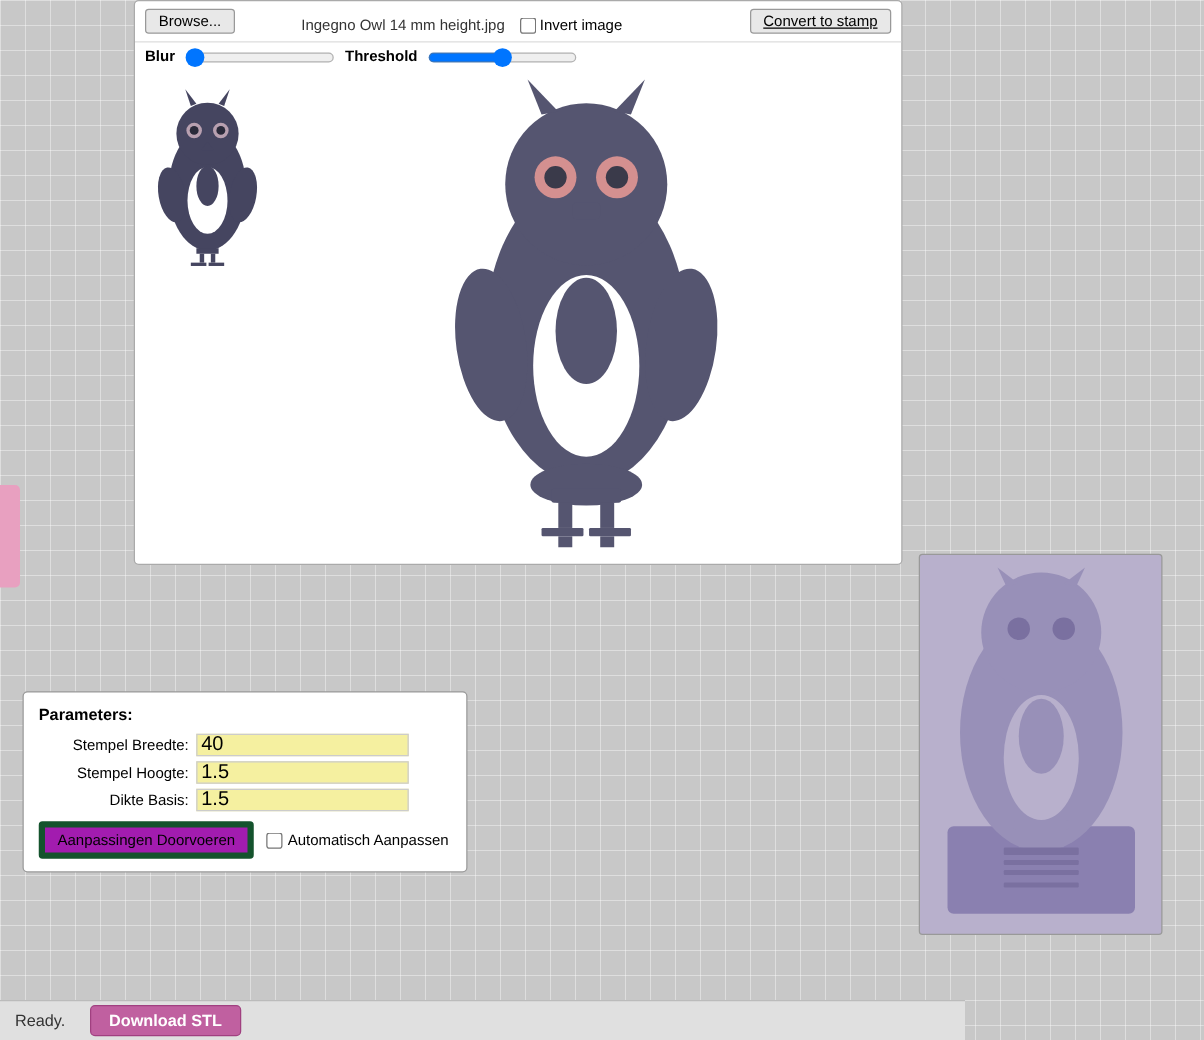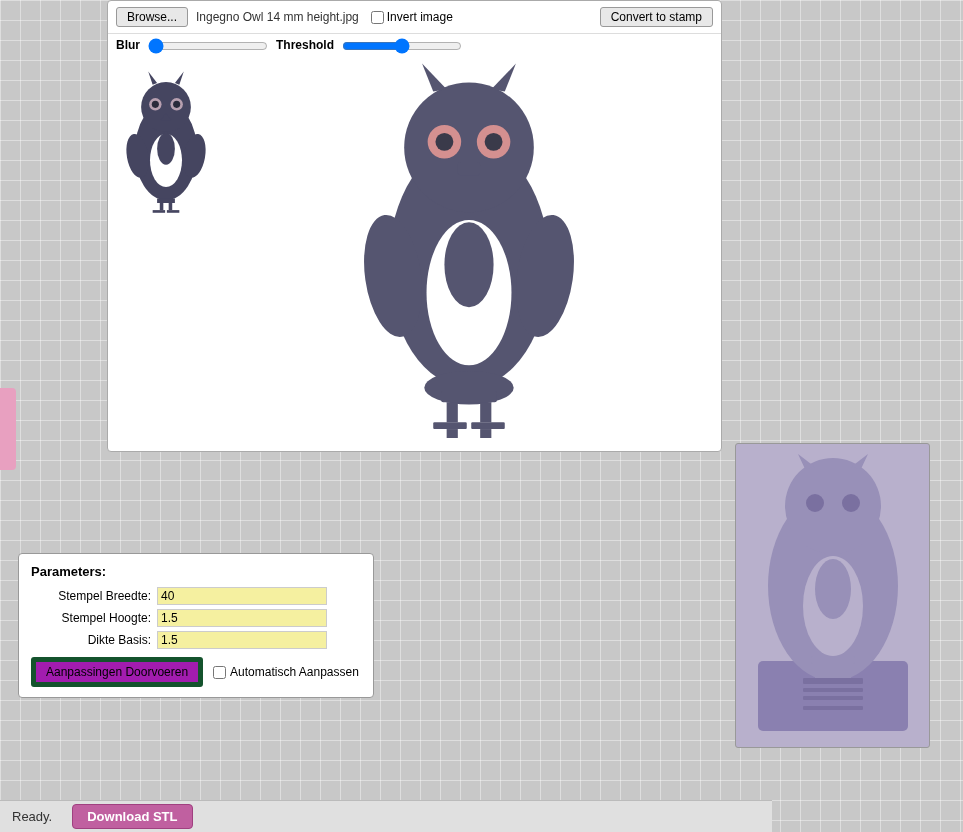--- a/index.html
+++ b/index.html
@@ -24,56 +24,58 @@
       left: 107px;
       width: 615px;
       height: 452px;
       background: white;
       border: 1px solid #aaa;
       border-radius: 4px;
     }
 
     #toolbar {
       display: flex;
-      align-items: center;
+      align-items: flex-end;
       padding: 6px 8px;
       gap: 8px;
       border-bottom: 1px solid #ddd;
     }
 
     #browse-btn {
       background: #e8e8e8;
       border: 1px solid #999;
       border-radius: 3px;
       padding: 2px 10px;
       cursor: pointer;
       font-size: 12px;
     }
 
     #filename-label {
       font-size: 12px;
       color: #333;
+      margin-left: 45px;
     }
 
     #invert-label {
       display: flex;
       align-items: center;
       gap: 3px;
       font-size: 12px;
       margin-left: 4px;
     }
 
     #convert-btn {
       background: #e8e8e8;
       border: 1px solid #999;
       border-radius: 3px;
       padding: 2px 10px;
       cursor: pointer;
       font-size: 12px;
       margin-left: auto;
+      text-decoration: underline;
     }
 
     #sliders-row {
       display: flex;
       padding: 4px 8px;
       gap: 8px;
     }
 
     #sliders-row label {
       font-size: 12px;
@@ -151,21 +153,21 @@
       font-size: 12px;
       margin-right: 6px;
       flex-shrink: 0;
     }
 
     .param-input {
       background: #f5f0a0;
       border: 1px solid #ccc;
       width: 170px;
       height: 18px;
-      font-size: 12px;
+      font-size: 16px;
       padding: 0 3px;
     }
 
     #buttons-row {
       display: flex;
       align-items: center;
       gap: 10px;
       margin-top: 8px;
     }
 

